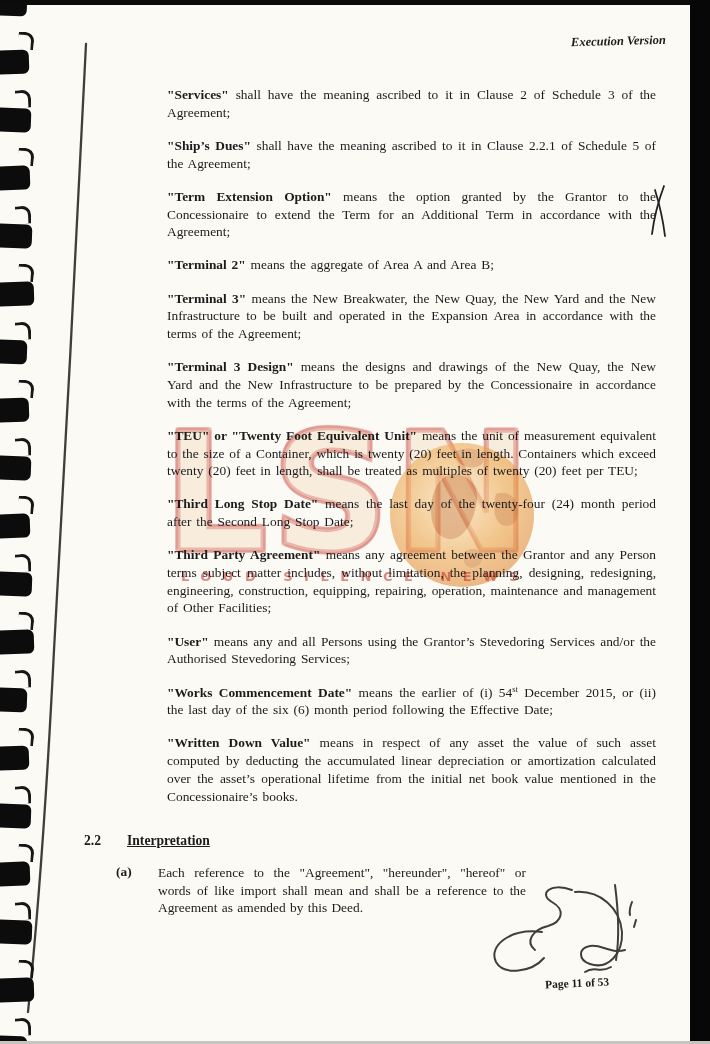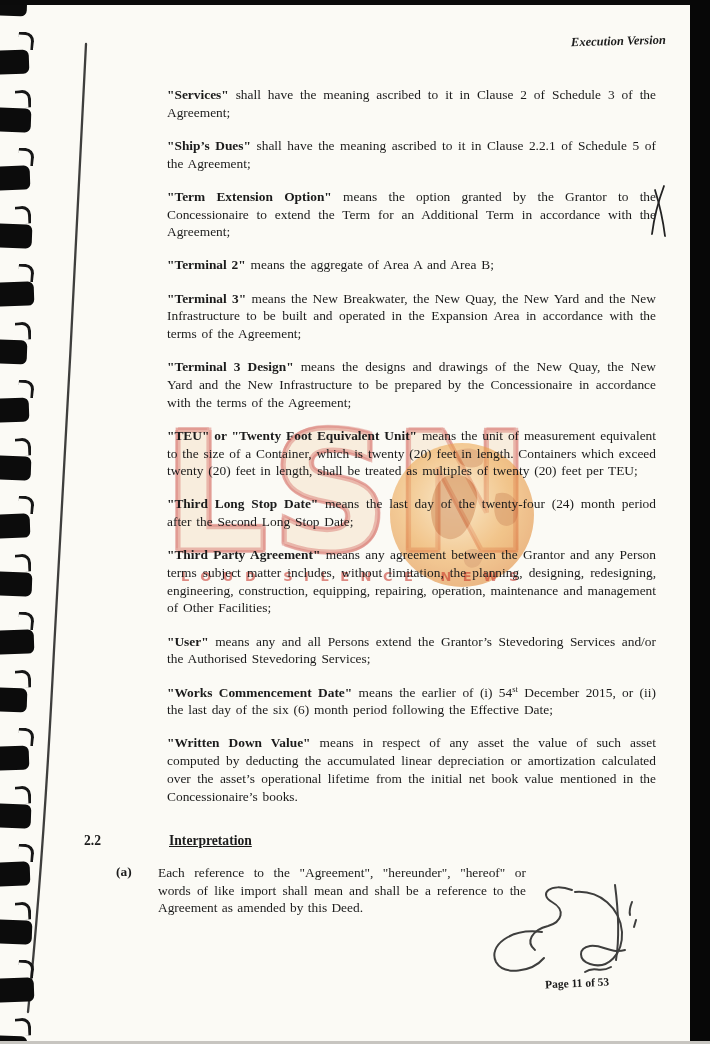--- a/index.html
+++ b/index.html
@@ -29,21 +29,21 @@
     font-family:"DejaVu Sans",sans-serif;font-weight:bold;font-size:13px;letter-spacing:11.5px;
     color:rgba(196,44,32,.55);white-space:nowrap;
   }
   
   .exec{position:absolute;right:44px;top:34px;z-index:2;font-weight:bold;font-style:italic;font-size:12.5px;transform:rotate(-1.5deg);}
   .defs{position:absolute;left:167px;top:86px;width:489px;z-index:2;}
   .def{margin:0 0 15.5px;text-align:justify;font-size:13.4px;line-height:17.7px;word-spacing:1.5px;}
   .def .term{font-weight:bold;}
   .def sup{font-size:8.5px;line-height:0;}
   .sec-num{position:absolute;left:84px;top:833px;z-index:2;font-weight:bold;font-size:13.6px;}
-  .sec-head{position:absolute;left:127px;top:833px;z-index:2;font-weight:bold;font-size:13.6px;text-decoration:underline;margin-left:42px;}
+  .sec-head{position:absolute;left:127px;top:833px;z-index:2;font-weight:bold;font-size:13.6px;text-decoration:underline;}
   .item-label{position:absolute;left:116px;top:864px;z-index:2;font-weight:bold;font-size:13.4px;}
   .item-text{position:absolute;left:158px;top:864px;width:368px;z-index:2;text-align:justify;font-size:13.4px;line-height:17.7px;word-spacing:1px;}
   .footer{position:absolute;left:545px;top:977px;z-index:2;font-weight:bold;font-size:11.5px;transform:rotate(-2.5deg);}
   .sig{position:absolute;left:480px;top:880px;z-index:3;}
   .penmark{position:absolute;left:645px;top:180px;z-index:3;}
 </style>
 </head>
 <body>
 
 <div class="page">
@@ -70,21 +70,21 @@
   <div class="defs">
     <p class="def"><span class="term">"Services"</span><span> shall have the meaning ascribed to it in Clause 2 of Schedule 3 of the Agreement;</span></p>
     <p class="def"><span class="term">"Ship’s Dues"</span><span> shall have the meaning ascribed to it in Clause 2.2.1 of Schedule 5 of the Agreement;</span></p>
     <p class="def"><span class="term">"Term Extension Option"</span><span> means the option granted by the Grantor to the Concessionaire to extend the Term for an Additional Term in accordance with the Agreement;</span></p>
     <p class="def"><span class="term">"Terminal 2"</span><span> means the aggregate of Area A and Area B;</span></p>
     <p class="def"><span class="term">"Terminal 3"</span><span> means the New Breakwater, the New Quay, the New Yard and the New Infrastructure to be built and operated in the Expansion Area in accordance with the terms of the Agreement;</span></p>
     <p class="def"><span class="term">"Terminal 3 Design"</span><span> means the designs and drawings of the New Quay, the New Yard and the New Infrastructure to be prepared by the Concessionaire in accordance with the terms of the Agreement;</span></p>
     <p class="def"><span class="term">"TEU" or "Twenty Foot Equivalent Unit"</span><span> means the unit of measurement equivalent to the size of a Container, which is twenty (20) feet in length. Containers which exceed twenty (20) feet in length, shall be treated as multiples of twenty (20) feet per TEU;</span></p>
     <p class="def"><span class="term">"Third Long Stop Date"</span><span> means the last day of the twenty-four (24) month period after the Second Long Stop Date;</span></p>
     <p class="def"><span class="term">"Third Party Agreement"</span><span> means any agreement between the Grantor and any Person terms subject matter includes, without limitation, the planning, designing, redesigning, engineering, construction, equipping, repairing, operation, maintenance and management of Other Facilities;</span></p>
-    <p class="def"><span class="term">"User"</span><span> means any and all Persons extend the Grantor’s Stevedoring Services and/or the Authorised Stevedoring Services;</span></p>
+    <p class="def"><span class="term">"User"</span><span> means any and all Persons using the Grantor’s Stevedoring Services and/or the Authorised Stevedoring Services;</span></p>
     <p class="def"><span class="term">"Works Commencement Date"</span><span> means the earlier of (i) 54</span><sup>st</sup><span> December 2015, or (ii) the last day of the six (6) month period following the Effective Date;</span></p>
     <p class="def"><span class="term">"Written Down Value"</span><span> means in respect of any asset the value of such asset computed by deducting the accumulated linear depreciation or amortization calculated over the asset’s operational lifetime from the initial net book value mentioned in the Concessionaire’s books.</span></p>
   </div>
 
   <div class="sec-num">2.2</div>
   <div class="sec-head">Interpretation</div>
   <div class="item-label">(a)</div>
   <div class="item-text">Each reference to the "Agreement", "hereunder", "hereof" or words of like import shall mean and shall be a reference to the Agreement as amended by this Deed.</div>
 
   <svg class="sig" width="180" height="110" viewBox="0 0 180 110">

